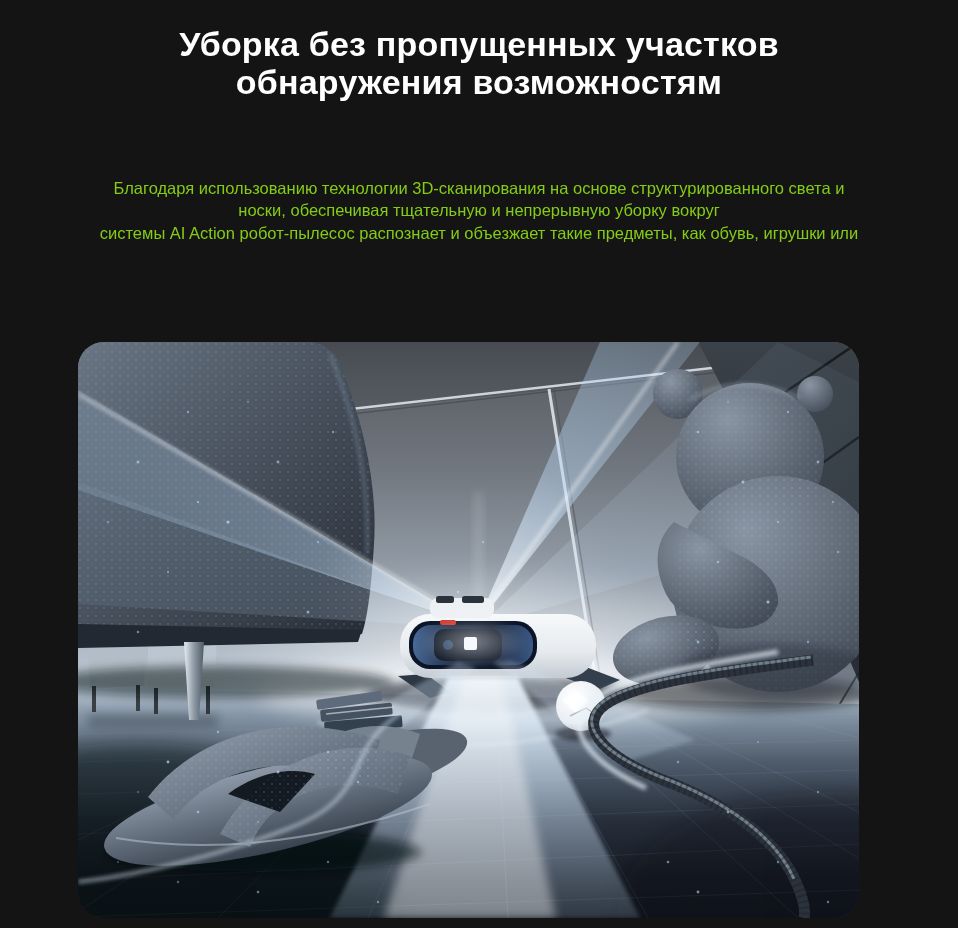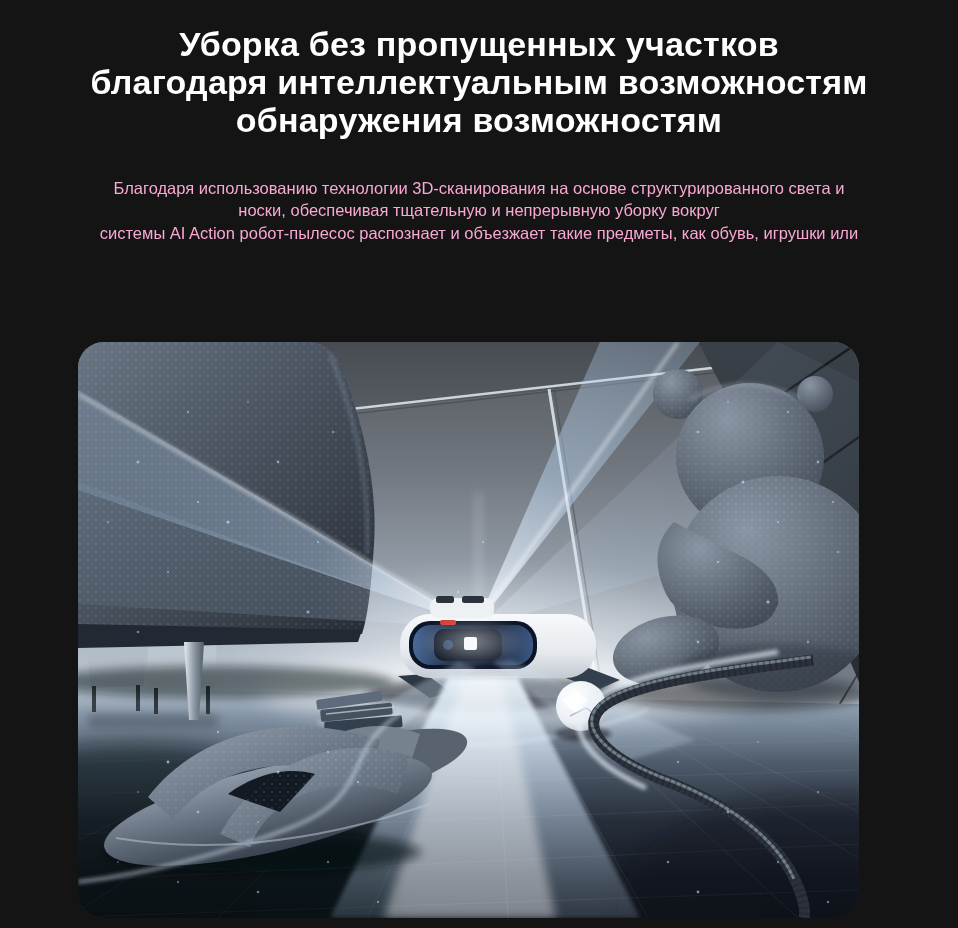--- a/index.html
+++ b/index.html
@@ -1,35 +1,34 @@
 <!DOCTYPE html>
 <html><head>
 <meta charset="utf-8">
 <style>
   html,body{margin:0;padding:0;background:#141414;}
   .page{position:relative;width:938px;height:928px;background:#141414;overflow:hidden;
         font-family:"Liberation Sans",sans-serif;}
   .title{position:absolute;top:2px;left:0;width:958px;text-align:center;color:#ffffff;
          font-size:34px;line-height:38px;font-weight:700;letter-spacing:.2px;}
   .title span{display:block;}
-  .desc{position:absolute;top:160px;left:0;width:958px;text-align:center;color:#f9a8d4;
+  .desc{position:absolute;top:160px;left:0;width:958px;text-align:center;color:#84cc16;
         font-size:16.5px;line-height:22.5px;font-weight:400;}
   .desc span{display:block;}
   .hero{position:absolute;left:78px;top:342px;width:781px;height:576px;border-radius:26px;
         overflow:hidden;background:#232a33;}
   .hero svg{display:block;width:781px;height:576px;}
 </style>
 </head>
 <body>
 
 <div class="page">
 
   <h1 class="title">
     <span>Уборка без пропущенных участков</span>
-    <span>благодаря интеллектуальным возможностям</span>
     <span>обнаружения возможностям</span>
   </h1>
 
   <p class="desc">
     <span>Благодаря использованию технологии 3D-сканирования на основе структурированного света и</span>
     <span>носки, обеспечивая тщательную и непрерывную уборку вокруг</span>
     <span>системы AI Action робот-пылесос распознает и объезжает такие предметы, как обувь, игрушки или</span>
   </p>
 
   <div class="hero">

